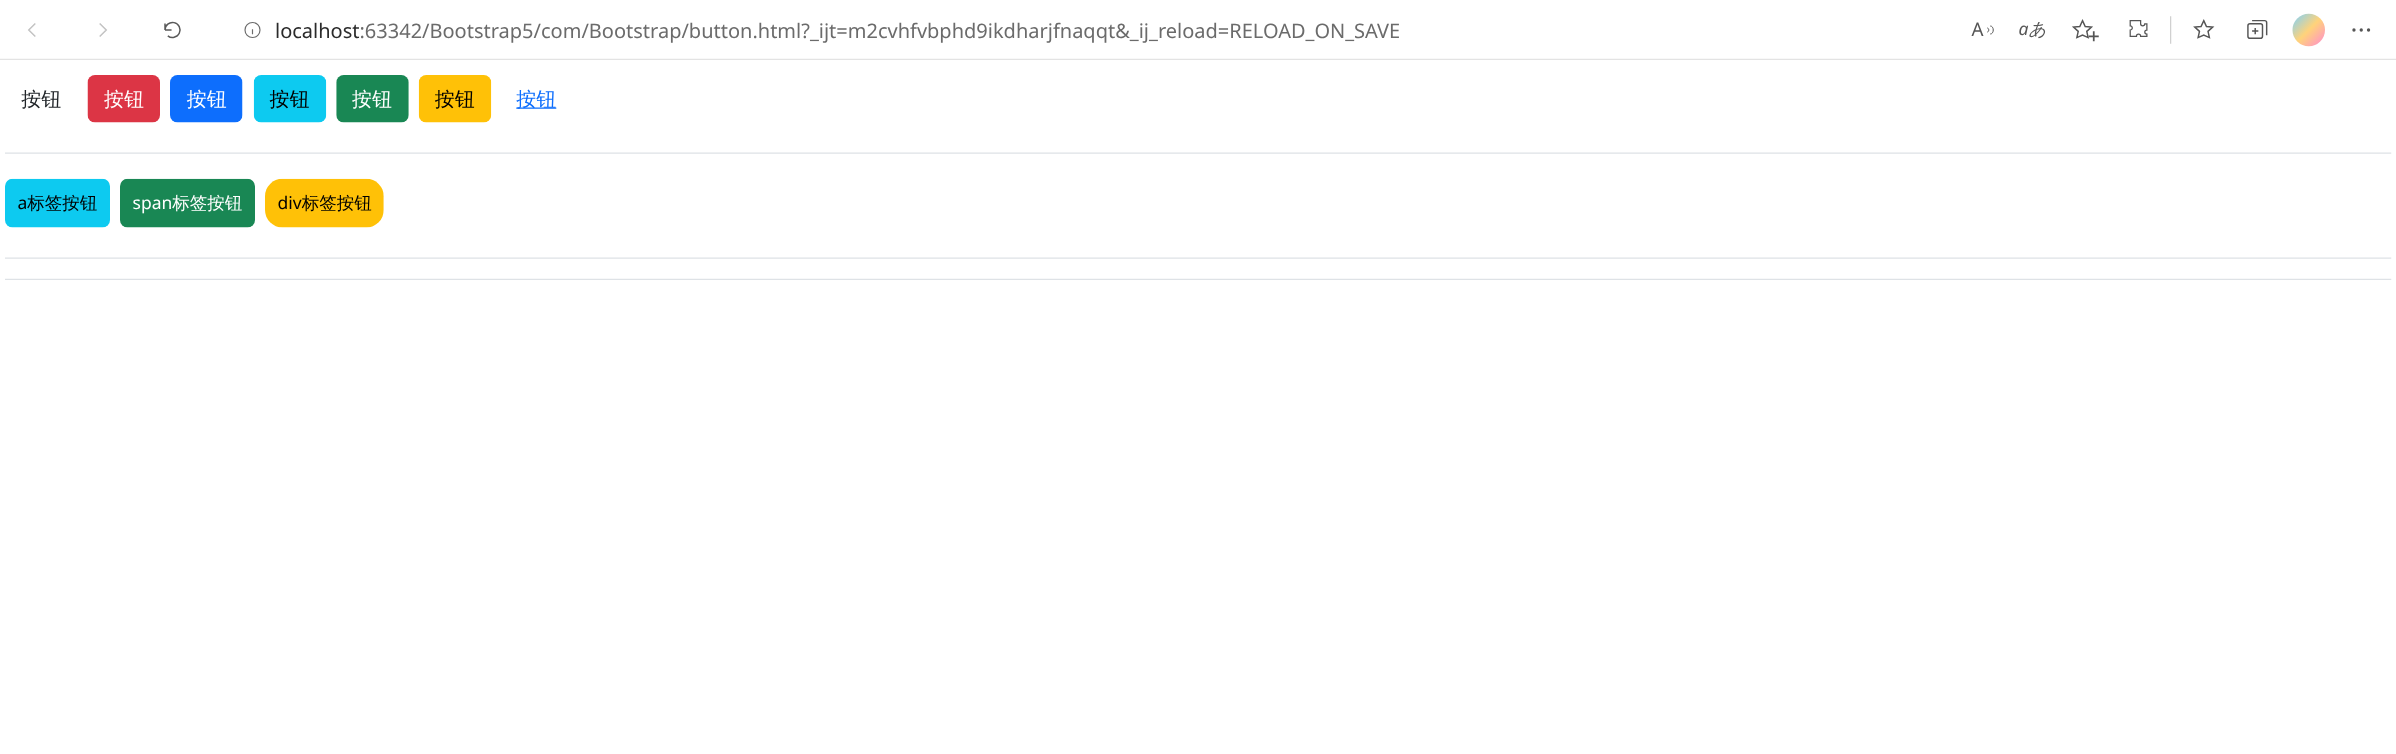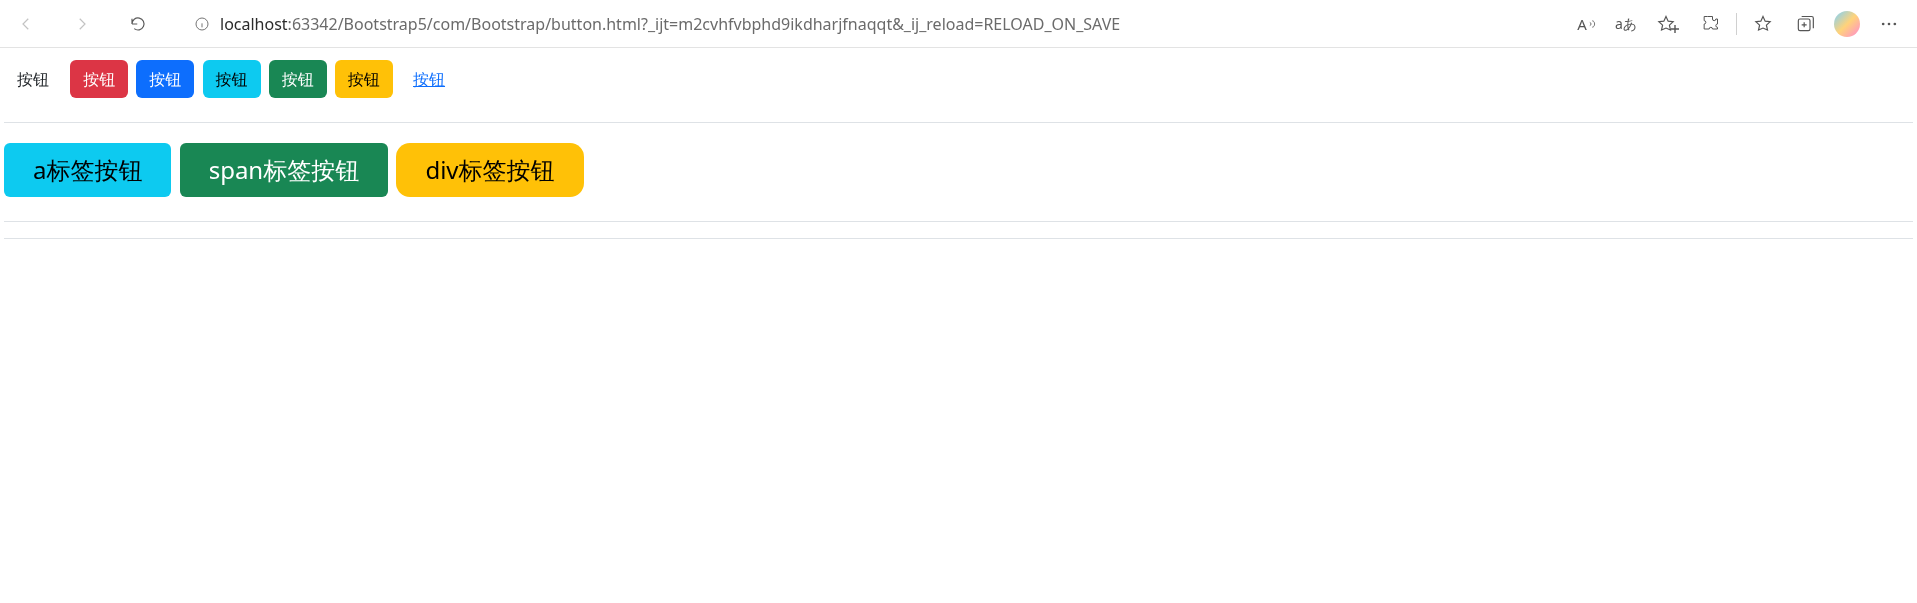--- a/index.html
+++ b/index.html
@@ -101,21 +101,21 @@
   .btn-primary { color: #fff; background: #0d6efd; }
   .btn-info    { color: #000; background: #0dcaf0; }
   .btn-success { color: #fff; background: #198754; }
   .btn-warning { color: #000; background: #ffc107; }
   .btn-link    { color: #0d6efd; text-decoration: underline; background: transparent; border: none; }
   .btn-secondary { color: #fff; background: #6c757d; }
   .btn-lg { padding: 10px 18px; font-size: 22px; border-radius: 8px; }
   .btn-sm { padding: 4px 8px; font-size: 14px; border-radius: 4px; }
   .btn-danger.disabled { opacity: 0.55; cursor: default; background:#e988a0; color:#fff; }
 
-  .row2 .btn { font-size: 24px; padding: 8px 28px; }
+  .row2 .btn { font-size: 14px; padding: 8px 9px; }
 </style>
 </head>
 <body>
 
 <div class="browser-bar">
   <div class="nav-btn disabled">
     <svg viewBox="0 0 24 24">
         <path d="M15 5l-7 7 7 7"></path>
       </svg>
   </div>
@@ -144,21 +144,21 @@
   </div>
 
   <div class="tool-icons">
     <div class="tool-btn">
       <span class="tool-txt" style="font-size:15px;">A</span>
       <svg style="width:8px;height:8px;margin-left:-4px;" viewBox="0 0 10 10">
           <path d="M1 3c2 0 2 4 0 4M4 1c4 0 4 8 0 8" stroke-width="1"></path>
         </svg>
     </div>
     <div class="tool-btn">
-      <span class="tool-txt" style="font-size:14px;">aあ</span>
+      <span class="tool-txt" style="font-size:14px;font-style:italic;">aあ</span>
     </div>
     <div class="tool-btn">
       <svg viewBox="0 0 24 24">
           <path d="M12 3l2.6 5.6 6 .6-4.5 4.1 1.3 6L12 16.9 6.6 19.3l1.3-6L3.4 9.2l6-.6z"></path>
         </svg>
       <svg style="width:10px;height:10px;margin-left:-6px;margin-top:10px;" viewBox="0 0 10 10">
           <path d="M5 1v8M1 5h8"></path>
         </svg>
     </div>
 

